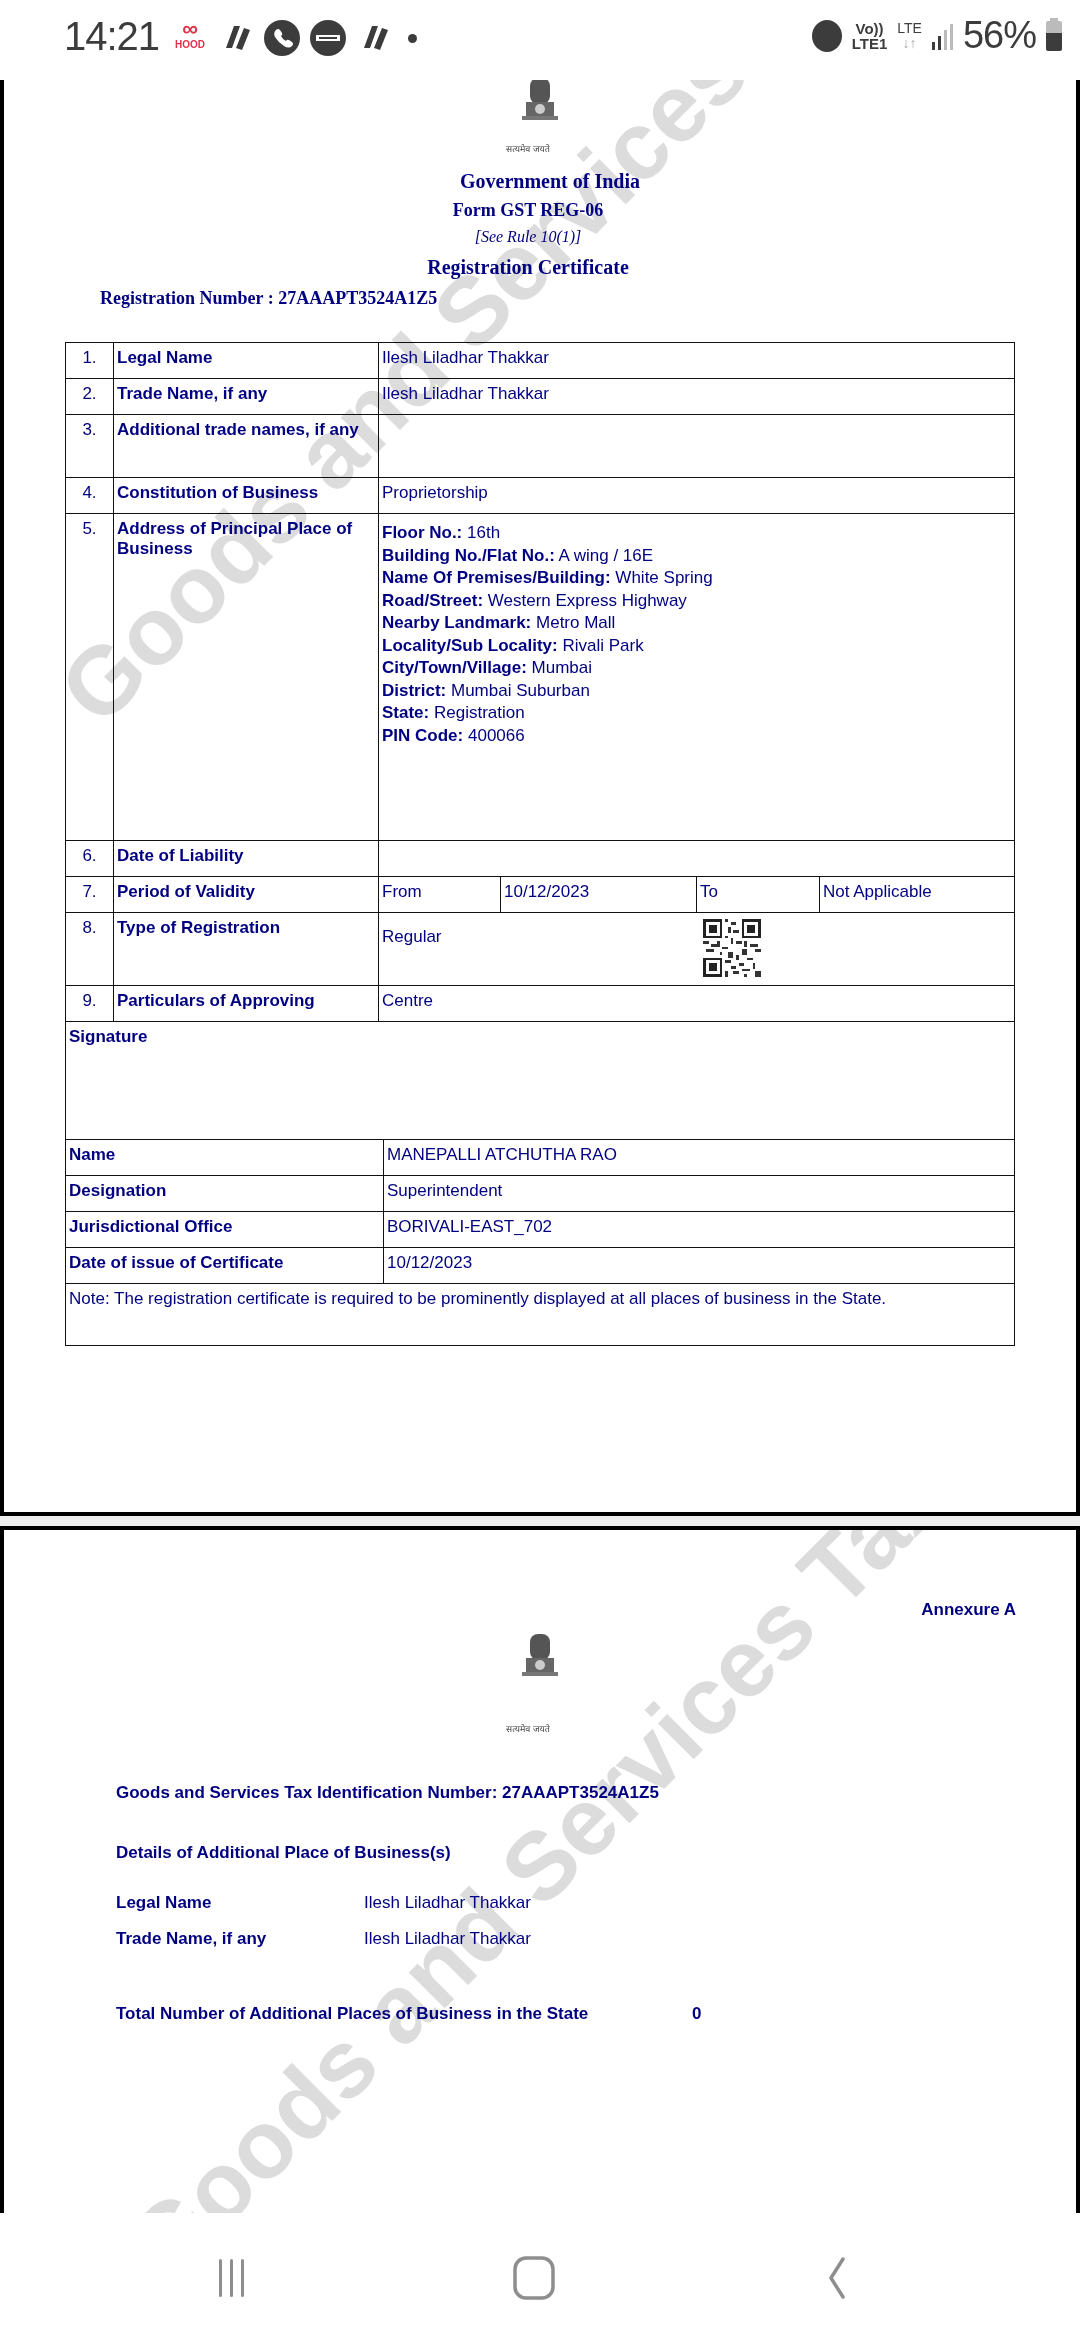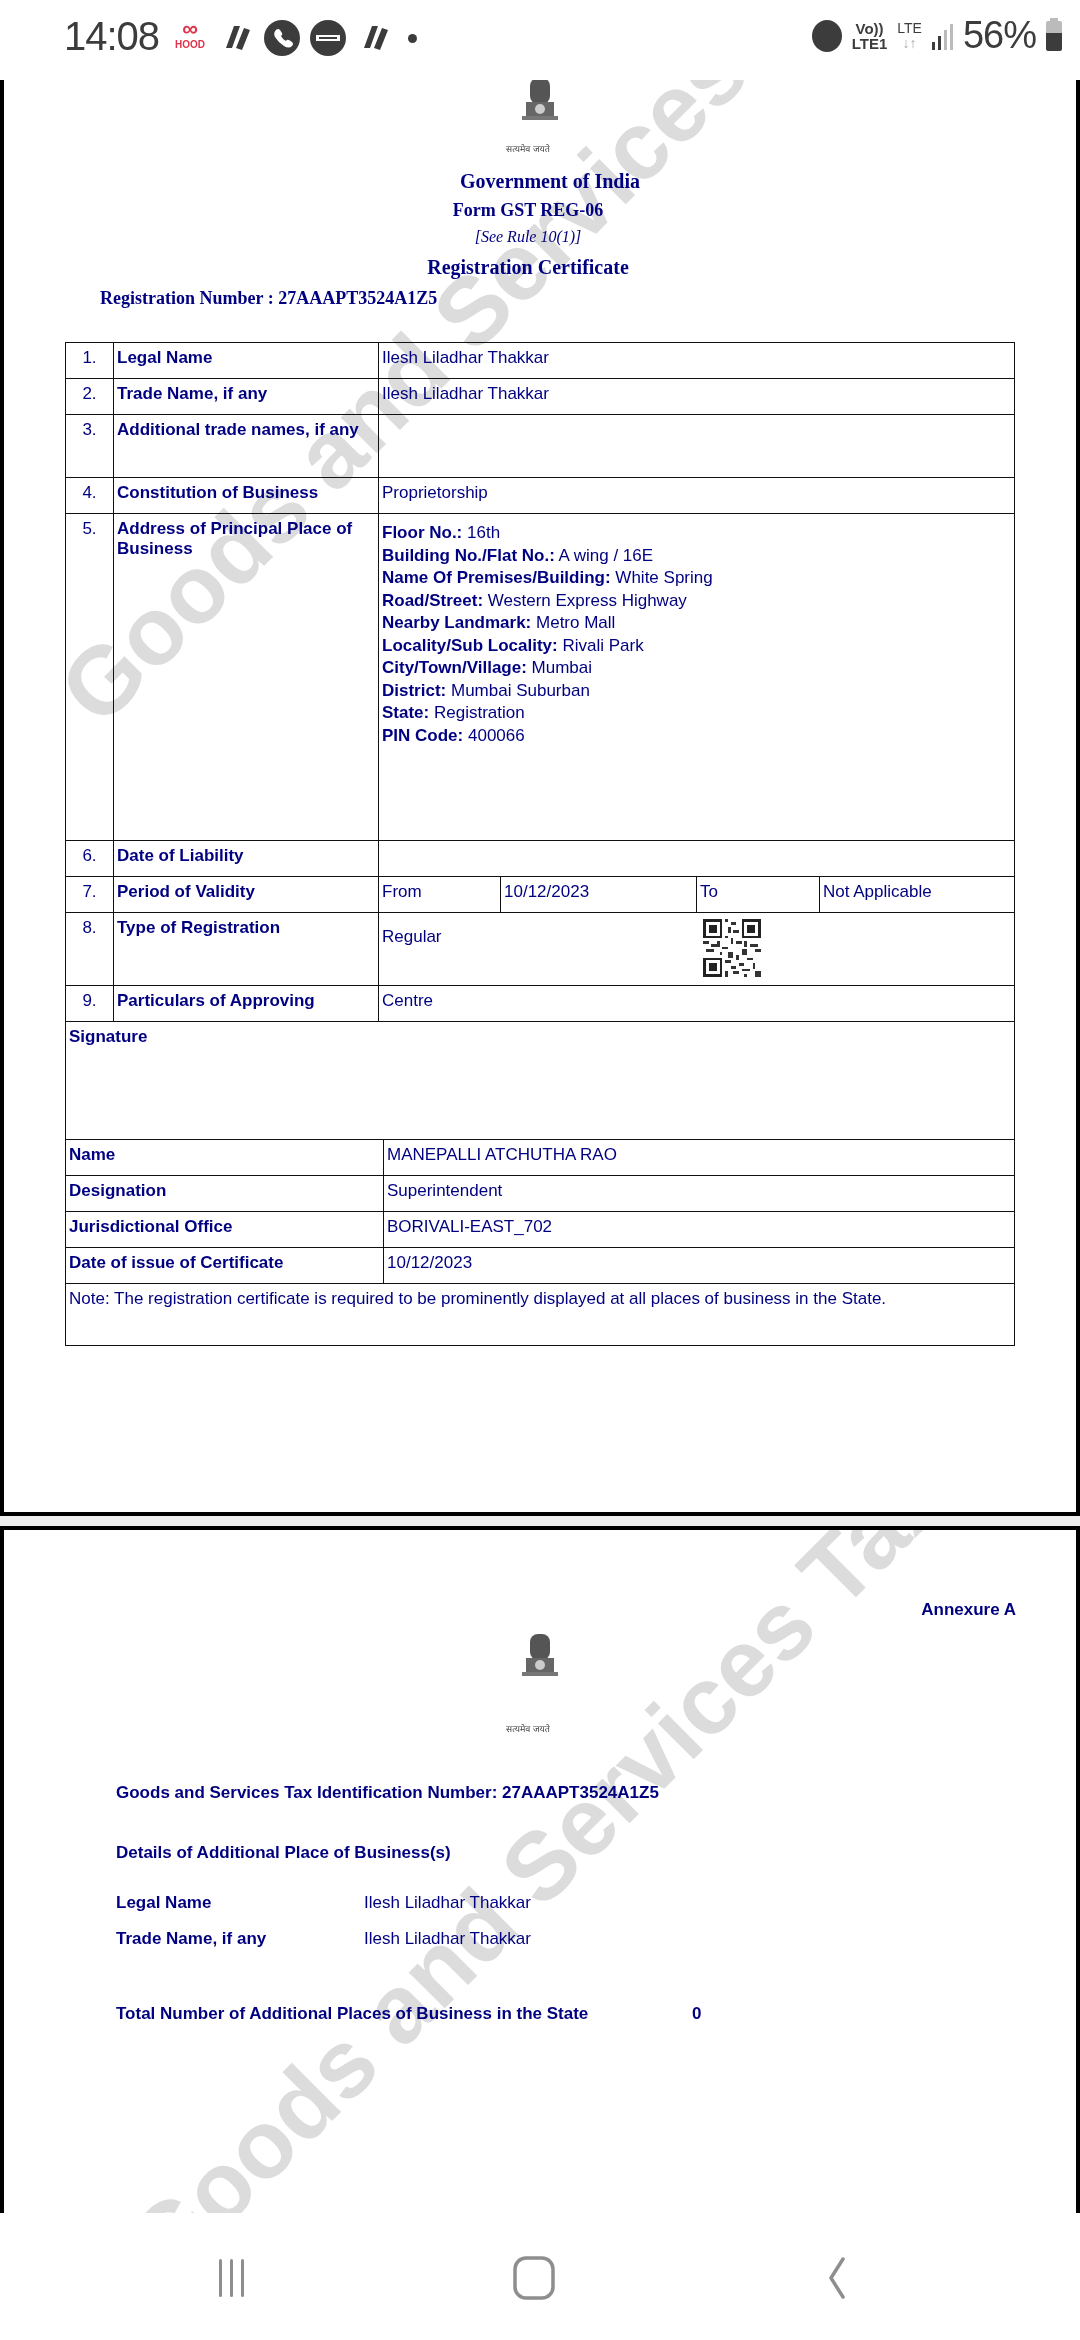--- a/index.html
+++ b/index.html
@@ -61,21 +61,21 @@
   .p2-zero { position: absolute; left: 688px; font-size: 17px; font-weight: bold; }
 
   
   .navbar { position: absolute; left: 0; top: 2213px; width: 1080px; height: 127px; background: #fff; z-index: 5; }
   .nav-btn { position: absolute; top: 40px; width: 60px; height: 50px; display: flex; align-items: center; justify-content: center; }
 </style>
 </head>
 <body>
 
 <div class="statusbar">
-  <div class="sb-time">14:08</div>
+  <div class="sb-time">14:21</div>
   <div class="sb-icons-left">
     <div class="sb-hood"><span class="inf">∞</span><span>HOOD</span></div>
     <span class="sb-ic" style="background:transparent;"><svg viewBox="0 0 36 36" width="36" height="36">
           <path d="M8 28 L16 6 L22 6 L14 28 Z M18 28 L26 8 L32 10 L24 30 Z" fill="#3c3c3c"></path>
         </svg></span>
     <span class="sb-ic"><svg viewBox="0 0 36 36" width="36" height="36">
           <path d="M12 10 q2 -2 4 0 l2 3 q1 2 -1 3 q2 4 5 5 q1 -2 3 -1 l3 2 q2 2 0 4 q-3 3 -8 0 q-6 -4 -9 -9 q-2 -4 1 -7z" fill="#fff"></path>
         </svg></span>
     <span class="sb-ic"><svg viewBox="0 0 36 36" width="36" height="36">
           <rect x="6" y="15" width="24" height="6" fill="#fff"></rect>

